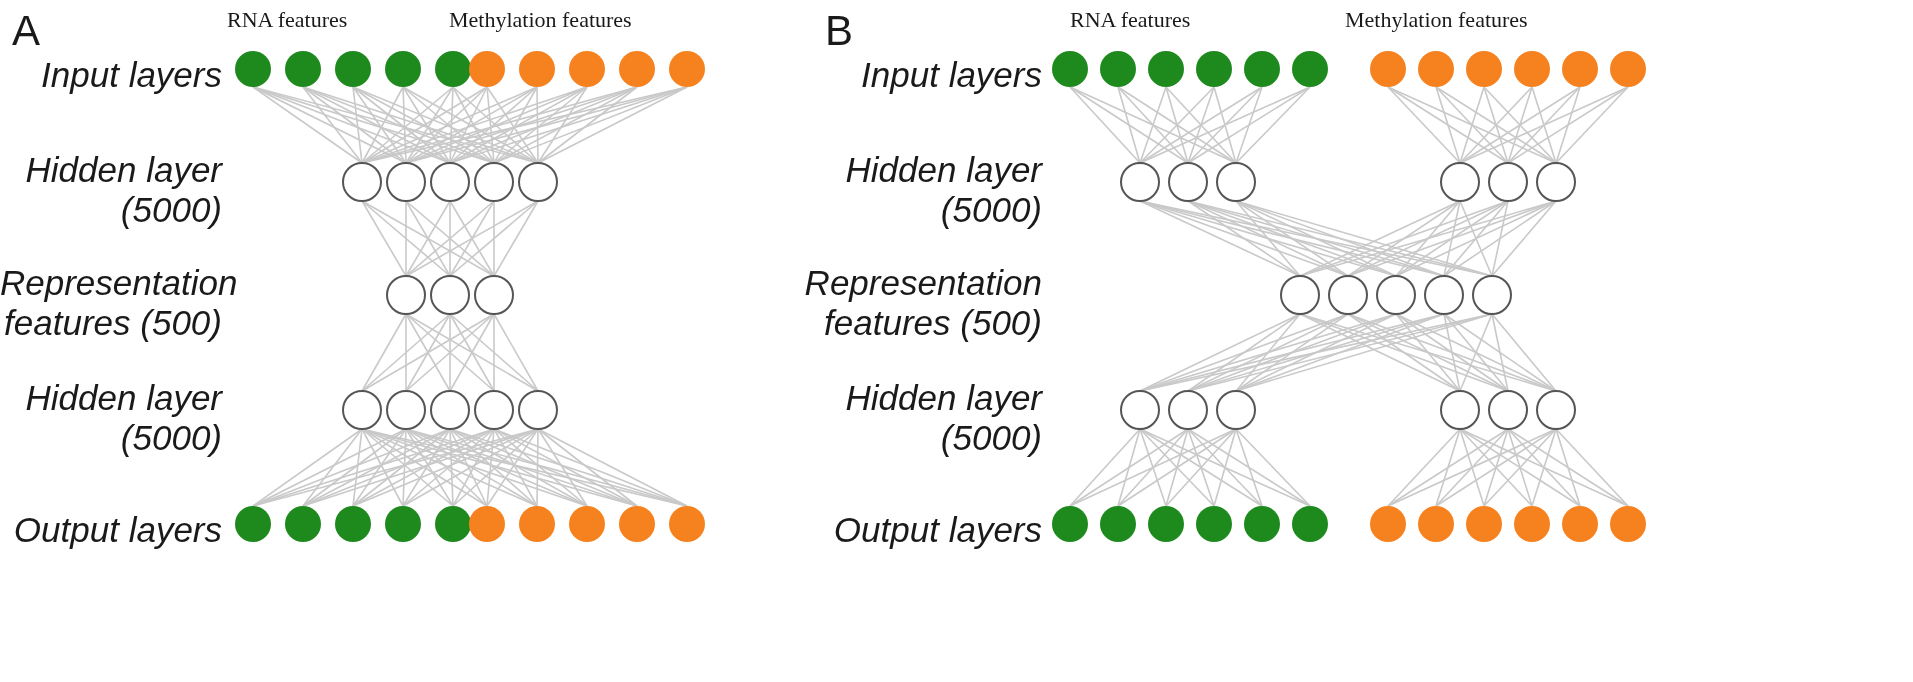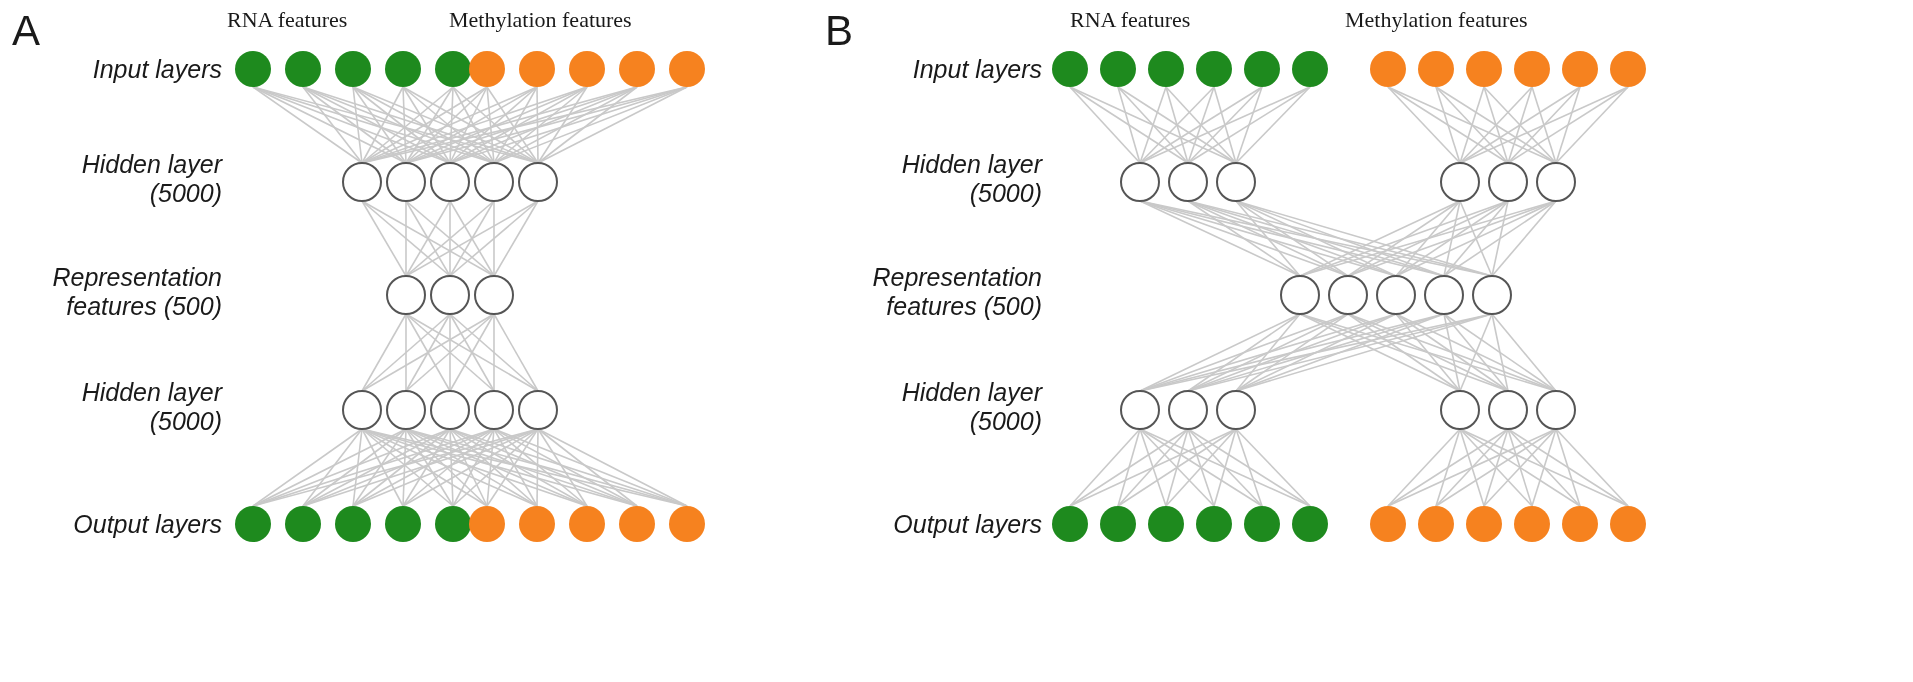--- a/index.html
+++ b/index.html
@@ -10,21 +10,21 @@
     position:absolute;font-family:"Liberation Sans",sans-serif;
     font-size:42px;font-weight:400;color:#1a1a1a;line-height:1;
   }
   .col-title{
     position:absolute;font-family:Liberation Serif, serif;
     font-size:22px;font-weight:400;color:#1a1a1a;white-space:nowrap;
     text-align:left;line-height:1.05;
   }
   .row-label{
     position:absolute;font-family:"Liberation Sans",sans-serif;
-    font-style:italic;font-size:25px;font-weight:400;color:#1a1a1a;
+    font-style:italic;font-size:35px;font-weight:400;color:#1a1a1a;
     text-align:right;line-height:1.14;white-space:nowrap;
   }
   svg.net{position:absolute;left:0;top:0;width:1913px;height:682px;pointer-events:none;}
 </style>
 </head>
 <body>
 
 <div id="stage">
 
   <svg class="net" id="edges">

